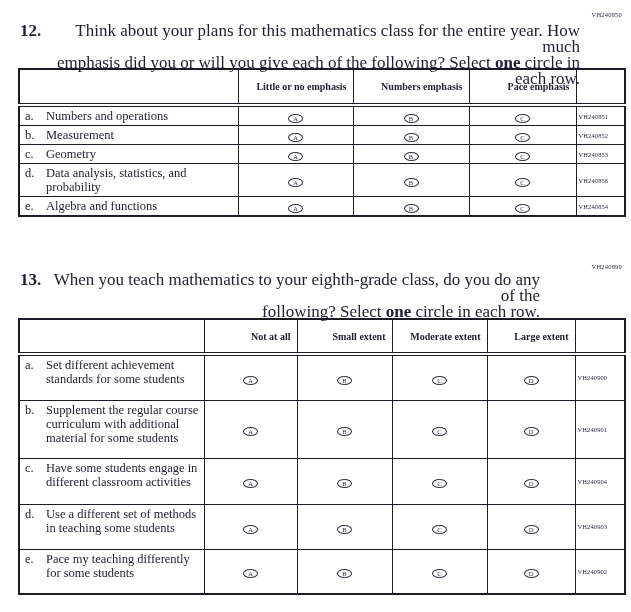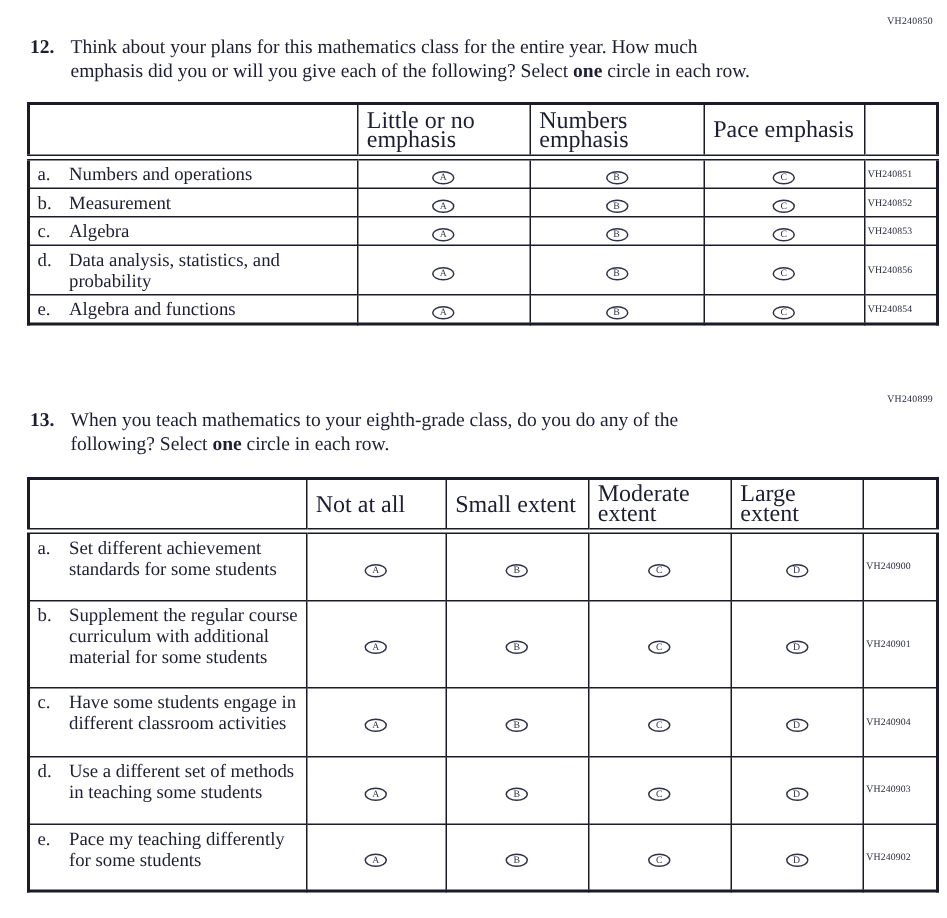--- a/index.html
+++ b/index.html
@@ -15,22 +15,23 @@
   }
   .qcode {
     position: absolute;
     font-size: 6.5px;
     color: #2a2a40;
     letter-spacing: 0.2px;
   }
   .qblock {
     position: absolute;
     left: 20px;
-    font-size: 13px;
+    font-size: 17px;
     line-height: 16px;
+    text-align: right;
   }
   .qtext {
     position: relative;
     padding-left: 27px;
   }
   .qnum {
     position: absolute;
     left: 0;
     top: 0;
     font-weight: bold;
@@ -42,23 +43,23 @@
     border-collapse: collapse;
     table-layout: fixed;
     width: 606px;
   }
   table.grid, table.grid td, table.grid th {
     border: 1px solid #1a1a28;
   }
   table.grid { border: 2px solid #1a1a28; }
   table.grid thead th {
     border-bottom: 4px double #1a1a28;
-    font-size: 16px;
-    font-weight: normal;
-    text-align: left;
+    font-size: 10px;
+    font-weight: bold;
+    text-align: right;
     vertical-align: middle;
     line-height: 13px;
     padding: 2px 6px;
   }
   td.lbl {
     vertical-align: top;
     font-size: 12.5px;
     line-height: 14px;
     padding: 2px 4px 2px 26px;
     position: relative;
@@ -142,21 +143,21 @@
           <span>Measurement</span>
         </td>
         <td class="opt"><span class="bubble">A</span></td>
         <td class="opt"><span class="bubble">B</span></td>
         <td class="opt"><span class="bubble">C</span></td>
         <td class="code">VH240852</td>
       </tr>
       <tr style="height:18px;">
         <td class="lbl">
           <span class="letter">c.</span>
-          <span>Algebra</span>
+          <span>Geometry</span>
         </td>
         <td class="opt"><span class="bubble">A</span></td>
         <td class="opt"><span class="bubble">B</span></td>
         <td class="opt"><span class="bubble">C</span></td>
         <td class="code">VH240853</td>
       </tr>
       <tr style="height:31px;">
         <td class="lbl">
           <span class="letter">d.</span>
           <span>Data analysis, statistics, and probability</span>

